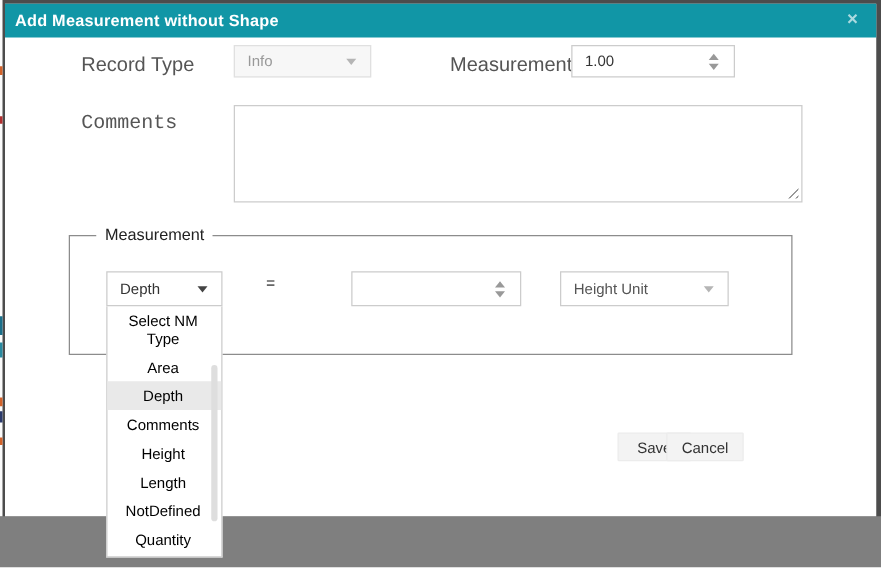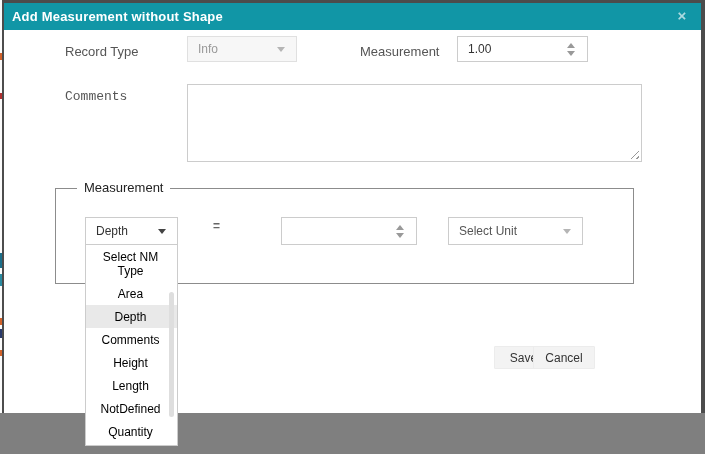--- a/index.html
+++ b/index.html
@@ -30,21 +30,21 @@
   #modal-title {
     color:#ffffff; font-size:13px; font-weight:bold; padding-left:8px;
     letter-spacing:0.2px;
   }
   #close-btn {
     position:absolute; right:10px; top:4px; width:18px; height:18px;
     color:rgba(255,255,255,0.65); font-size:15px; font-weight:bold;
     text-align:center; line-height:18px; cursor:pointer;
   }
   .field-label {
-    position:absolute; font-size:13px; color:#555555; white-space:nowrap;
+    position:absolute; font-size:16px; color:#555555; white-space:nowrap;
   }
   
   .select-box {
     position:absolute; background:#ffffff; border:1px solid #cccccc;
     font-size:12px; color:#333333; display:flex; align-items:center;
   }
   .select-box.disabled { background:#f7f7f7; border-color:#e0e0e0; color:#999999; }
   .select-text { padding-left:10px; flex:1; overflow:hidden; white-space:nowrap; }
   .chevron {
     width:0; height:0; border-left:4px solid transparent;
@@ -171,21 +171,21 @@
 
     <div class="num-input" style="left:277px; top:214px; width:136px; height:28px;">
       <input type="text" value="" style="">
       <span class="spinner">
         <span class="spin-up"></span>
         <span class="spin-down"></span>
       </span>
     </div>
 
     <div class="select-box" style="left:444px; top:214px; width:135px; height:28px;">
-      <span class="select-text" style="color:#555;">Select Unit</span>
+      <span class="select-text" style="color:#555;">Height Unit</span>
       <span class="chevron"></span>
     </div>
 
     <div id="nm-dropdown">
       <div id="dd-scroll-thumb"></div>
     <div class="dd-item">Select NM Type</div>
         <div class="dd-item">Area</div>
         <div class="dd-item selected">Depth</div>
         <div class="dd-item">Comments</div>
         <div class="dd-item">Height</div>

